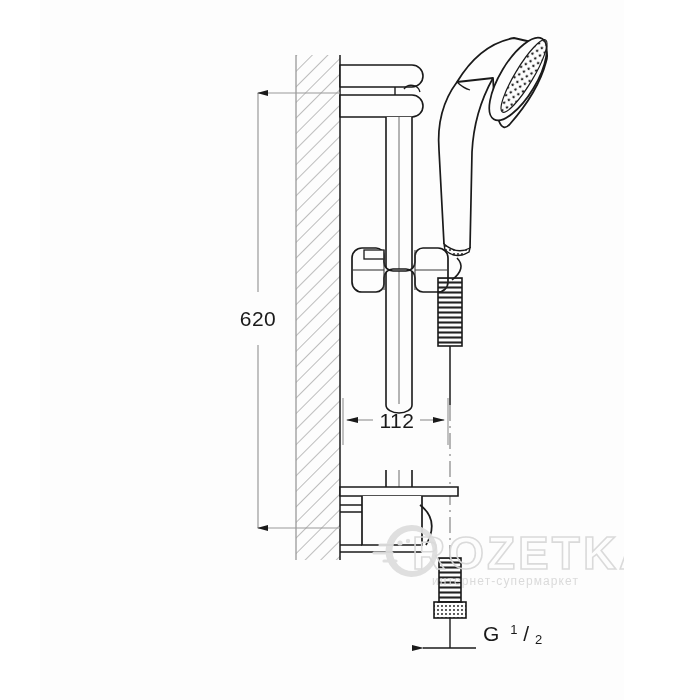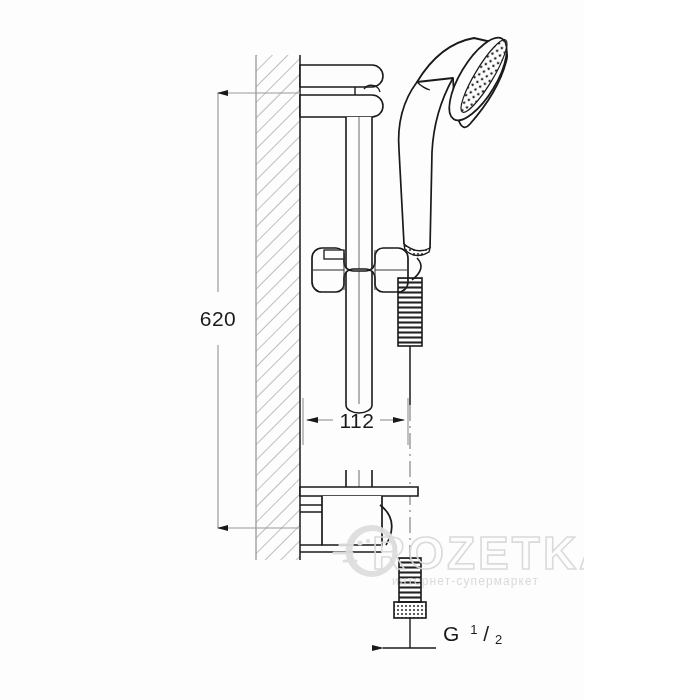--- a/index.html
+++ b/index.html
@@ -9,20 +9,21 @@
   }
   body {
     font-family: "Liberation Sans", sans-serif;
   }
   #sheet {
     position: relative;
     width: 584px;
     height: 700px;
     background: #fdfdfd;
     overflow: hidden;
+    margin-left: 40px;
   }
   #sheet svg {
     position: absolute;
     top: 0;
     left: 0;
   }
   .dim-text {
     font-family: "Liberation Sans", sans-serif;
     font-size: 21px;
     fill: #1a1a1a;

